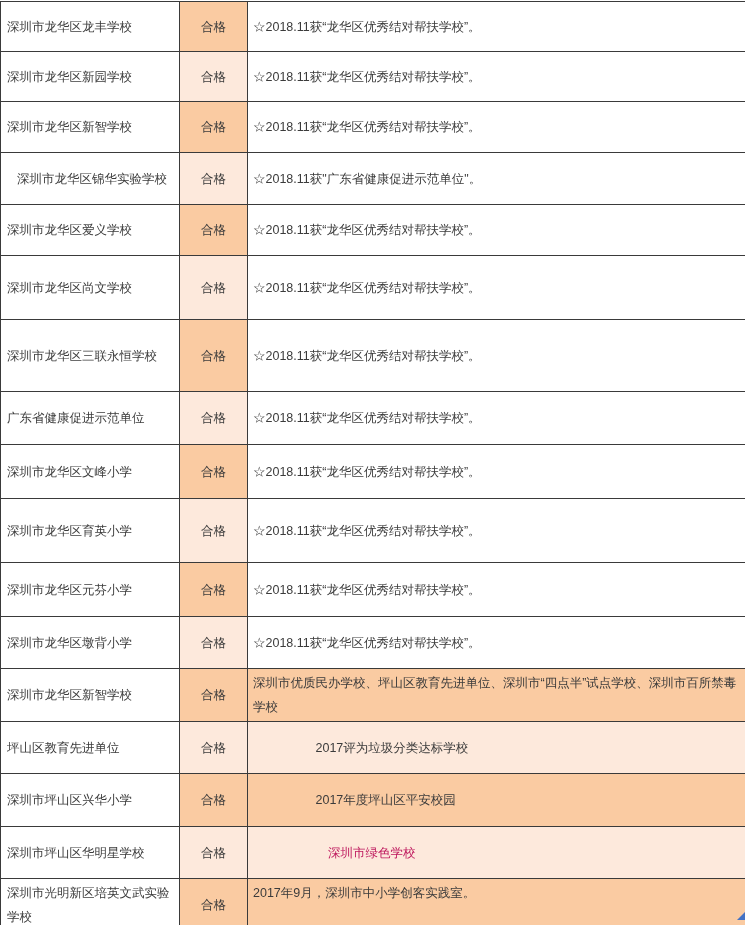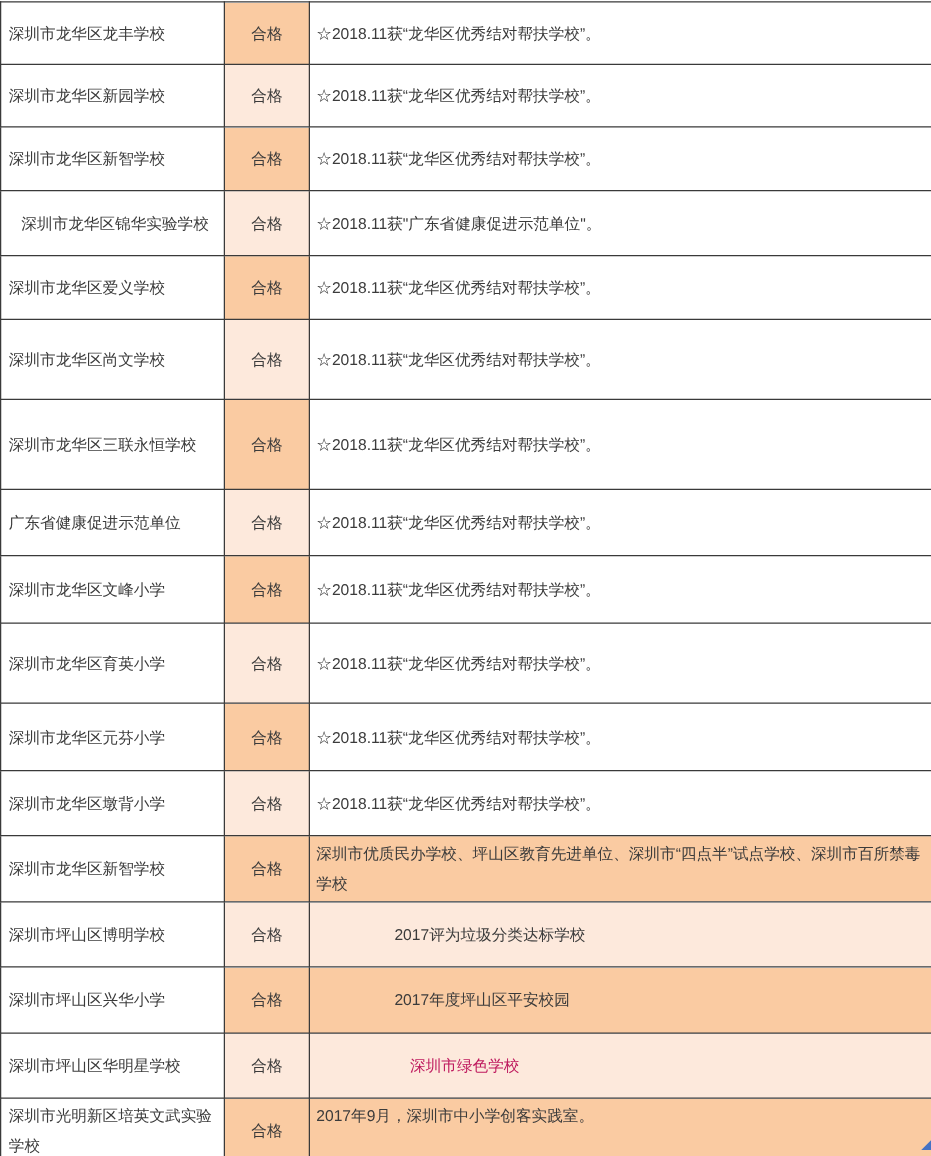--- a/index.html
+++ b/index.html
@@ -129,21 +129,21 @@
           <td class="school" style="border-color: rgb(58, 58, 58); color: rgb(59, 59, 59);">深圳市龙华区墩背小学</td>
           <td class="status" style="background: rgb(253, 233, 220); border-color: rgb(58, 58, 58); color: rgb(59, 59, 59);">合格</td>
           <td class="remark" style="border-color: rgb(58, 58, 58); color: rgb(59, 59, 59);">☆2018.11获“龙华区优秀结对帮扶学校”。</td>
         </tr>
         <tr style="height: 53px;">
           <td class="school" style="border-color: rgb(58, 58, 58); color: rgb(59, 59, 59);">深圳市龙华区新智学校</td>
           <td class="status" style="background: rgb(250, 203, 162); border-color: rgb(58, 58, 58); color: rgb(59, 59, 59);">合格</td>
           <td class="remark" style="background: rgb(250, 203, 162); border-color: rgb(58, 58, 58); color: rgb(59, 59, 59);">深圳市优质民办学校、坪山区教育先进单位、深圳市“四点半”试点学校、深圳市百所禁毒学校</td>
         </tr>
         <tr style="height: 52px;">
-          <td class="school" style="border-color: rgb(58, 58, 58); color: rgb(59, 59, 59);">深圳市坪山区博明学校</td>
+          <td class="school" style="border-color: rgb(58, 58, 58); color: rgb(59, 59, 59);">坪山区教育先进单位</td>
           <td class="status" style="background: rgb(253, 233, 220); border-color: rgb(58, 58, 58); color: rgb(59, 59, 59);">合格</td>
           <td class="remark" style="background: rgb(253, 233, 220); border-color: rgb(58, 58, 58); color: rgb(59, 59, 59);">　　　　　2017评为垃圾分类达标学校</td>
         </tr>
         <tr style="height: 53px;">
           <td class="school" style="border-color: rgb(58, 58, 58); color: rgb(59, 59, 59);">深圳市坪山区兴华小学</td>
           <td class="status" style="background: rgb(250, 203, 162); border-color: rgb(58, 58, 58); color: rgb(59, 59, 59);">合格</td>
           <td class="remark" style="background: rgb(250, 203, 162); border-color: rgb(58, 58, 58); color: rgb(59, 59, 59);">　　　　　2017年度坪山区平安校园</td>
         </tr>
         <tr style="height: 52px;">
           <td class="school" style="border-color: rgb(58, 58, 58); color: rgb(59, 59, 59);">深圳市坪山区华明星学校</td>

